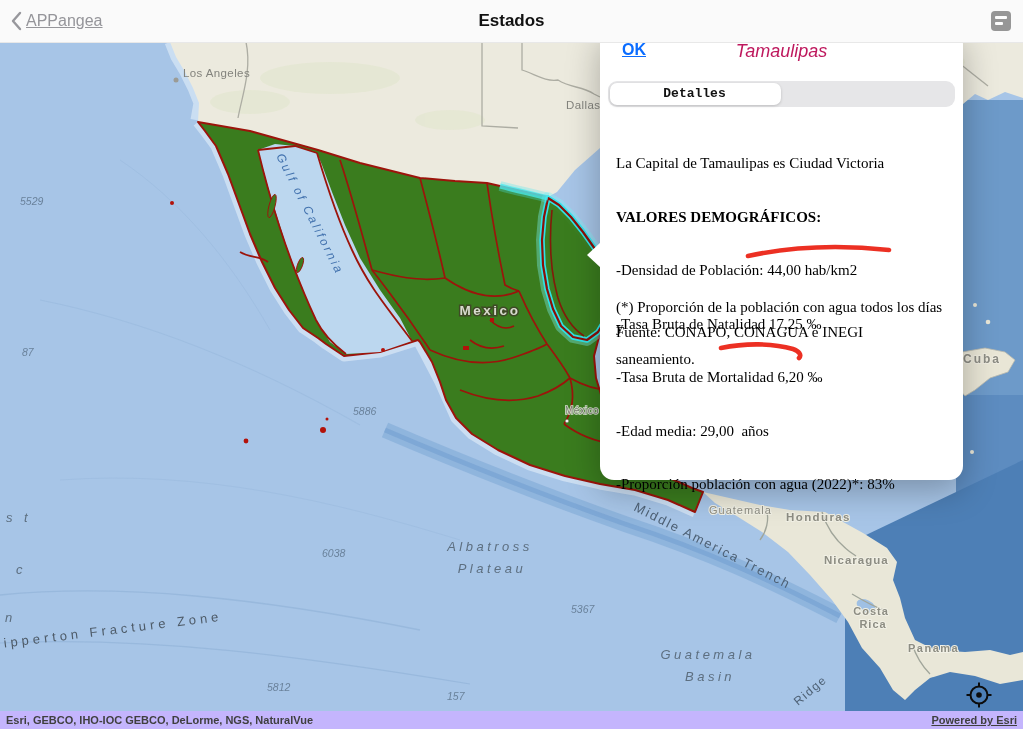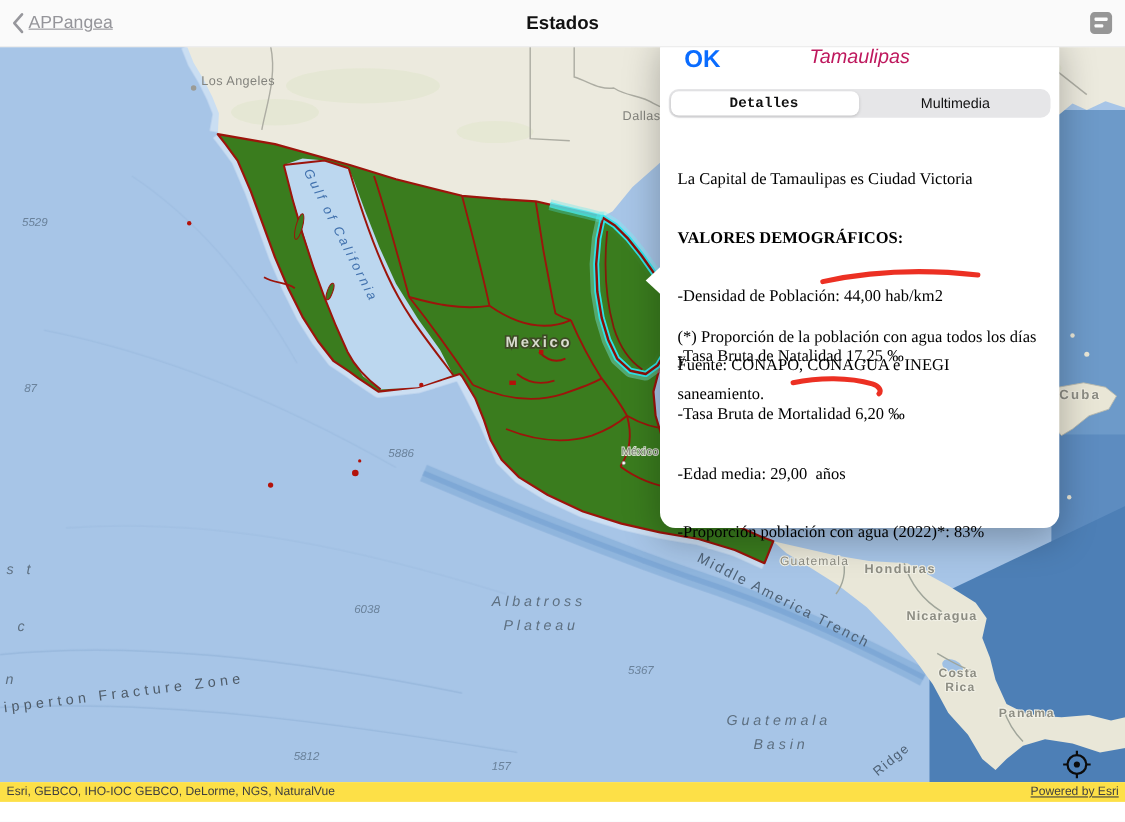--- a/index.html
+++ b/index.html
@@ -17,43 +17,43 @@
   .nav-icon .card{position:absolute;left:2px;top:2px;width:20px;height:20px;background:#969696;border-radius:4px;}
   .nav-icon .bar1{position:absolute;left:6px;top:7px;width:12px;height:3px;background:#fcfcfc;border-radius:1px;}
   .nav-icon .bar2{position:absolute;left:6px;top:13px;width:8px;height:3px;background:#fcfcfc;border-radius:1px;}
   
   .mapwrap{position:absolute;left:0;top:42px;width:1023px;height:669px;z-index:1;text-align:center;}
   
   .popup{position:absolute;left:600px;top:30px;width:363px;height:450px;background:#fff;border-radius:14px;
          box-shadow:0 10px 34px rgba(0,0,0,.28);z-index:6;}
   .popup-tail{position:absolute;left:-13px;top:212px;width:0;height:0;
               border-top:13px solid transparent;border-bottom:13px solid transparent;border-right:14px solid #fff;}
-  .popup-ok{position:absolute;left:22px;top:11px;font-size:22px;font-weight:700;color:#0a6cff;
-            cursor:pointer;}
+  .popup-ok{position:absolute;left:22px;top:11px;font-size:16px;font-weight:700;color:#0a6cff;
+            text-decoration:underline;cursor:pointer;}
   .popup-title{position:absolute;left:0;right:0;top:11px;text-align:center;font-size:18px;color:#be185d;font-style:italic;}
   .seg{position:absolute;left:8px;top:51px;width:347px;height:26px;background:#e6e6e8;border-radius:9px;}
   .seg-left{position:absolute;left:2px;top:2px;width:171px;height:22px;background:#fff;border-radius:7px;
             box-shadow:0 1px 3px rgba(0,0,0,.18);}
   .seg-label{position:absolute;top:0;height:26px;line-height:26px;width:173px;text-align:center;
              font-size:13px;color:#111;cursor:pointer;}
   .seg-label.l{left:0;font-weight:700;font-family:Liberation Mono, monospace;}
   .seg-label.r{left:174px;font-weight:400;}
   .popup-body{position:absolute;left:16px;top:90px;width:332px;font-family:"Liberation Serif",serif;
               font-size:15px;color:#000;white-space:pre-wrap;}
   .popup-body .ln{height:19.5px;line-height:19.5px;}
   .popup-body .bold{font-weight:700;}
   .popup-note{position:absolute;left:16px;top:236px;width:332px;font-family:"Liberation Serif",serif;
               font-size:15px;color:#000;}
   .popup-note .ln{height:19.5px;line-height:19.5px;margin-top:32px;}
   .popup-src{position:absolute;left:16px;top:293px;width:332px;font-family:"Liberation Serif",serif;
              font-size:15px;color:#000;height:19.5px;line-height:19.5px;}
   .popup-annot{position:absolute;left:0;top:0;width:363px;height:450px;pointer-events:none;}
   
-  .attrib{position:absolute;left:0;top:711px;width:1023px;height:18px;background:#fde047;z-index:8;
-          font-size:11px;color:#3f3f3f;}
+  .attrib{position:absolute;left:0;top:711px;width:1023px;height:18px;background:#c4b5fd;z-index:8;
+          font-size:11px;color:#3f3f3f;font-weight:bold;}
   .attrib-left{position:absolute;left:6px;top:0;line-height:18px;}
   .attrib-right{position:absolute;right:6px;top:0;line-height:18px;text-decoration:underline;cursor:pointer;color:#3f3f3f;}
 </style>
 </head>
 <body>
 
 <div class="stage">
 
   <div class="mapwrap">
   <svg width="1023" height="669" viewBox="0 42 1023 669" xmlns="http://www.w3.org/2000/svg">
@@ -227,21 +227,20 @@
     </div>
   </div>
 
   <div class="popup">
     <div class="popup-tail"></div>
     <a class="popup-ok">OK</a>
     <div class="popup-title">Tamaulipas</div>
     <div class="seg">
       <div class="seg-left"></div>
       <div class="seg-label l">Detalles</div>
-      <div class="seg-label r">Multimedia</div>
     </div>
     <div class="popup-body">
       <div class="ln">La Capital de Tamaulipas es Ciudad Victoria</div>
       <div class="ln bold">VALORES DEMOGRÁFICOS:</div>
       <div class="ln">-Densidad de Población: 44,00 hab/km2</div>
       <div class="ln">-Tasa Bruta de Natalidad 17,25 ‰</div>
       <div class="ln">-Tasa Bruta de Mortalidad 6,20 ‰</div>
       <div class="ln">-Edad media: 29,00  años</div>
       <div class="ln">-Proporción población con agua (2022)*: 83%</div>
     </div>

